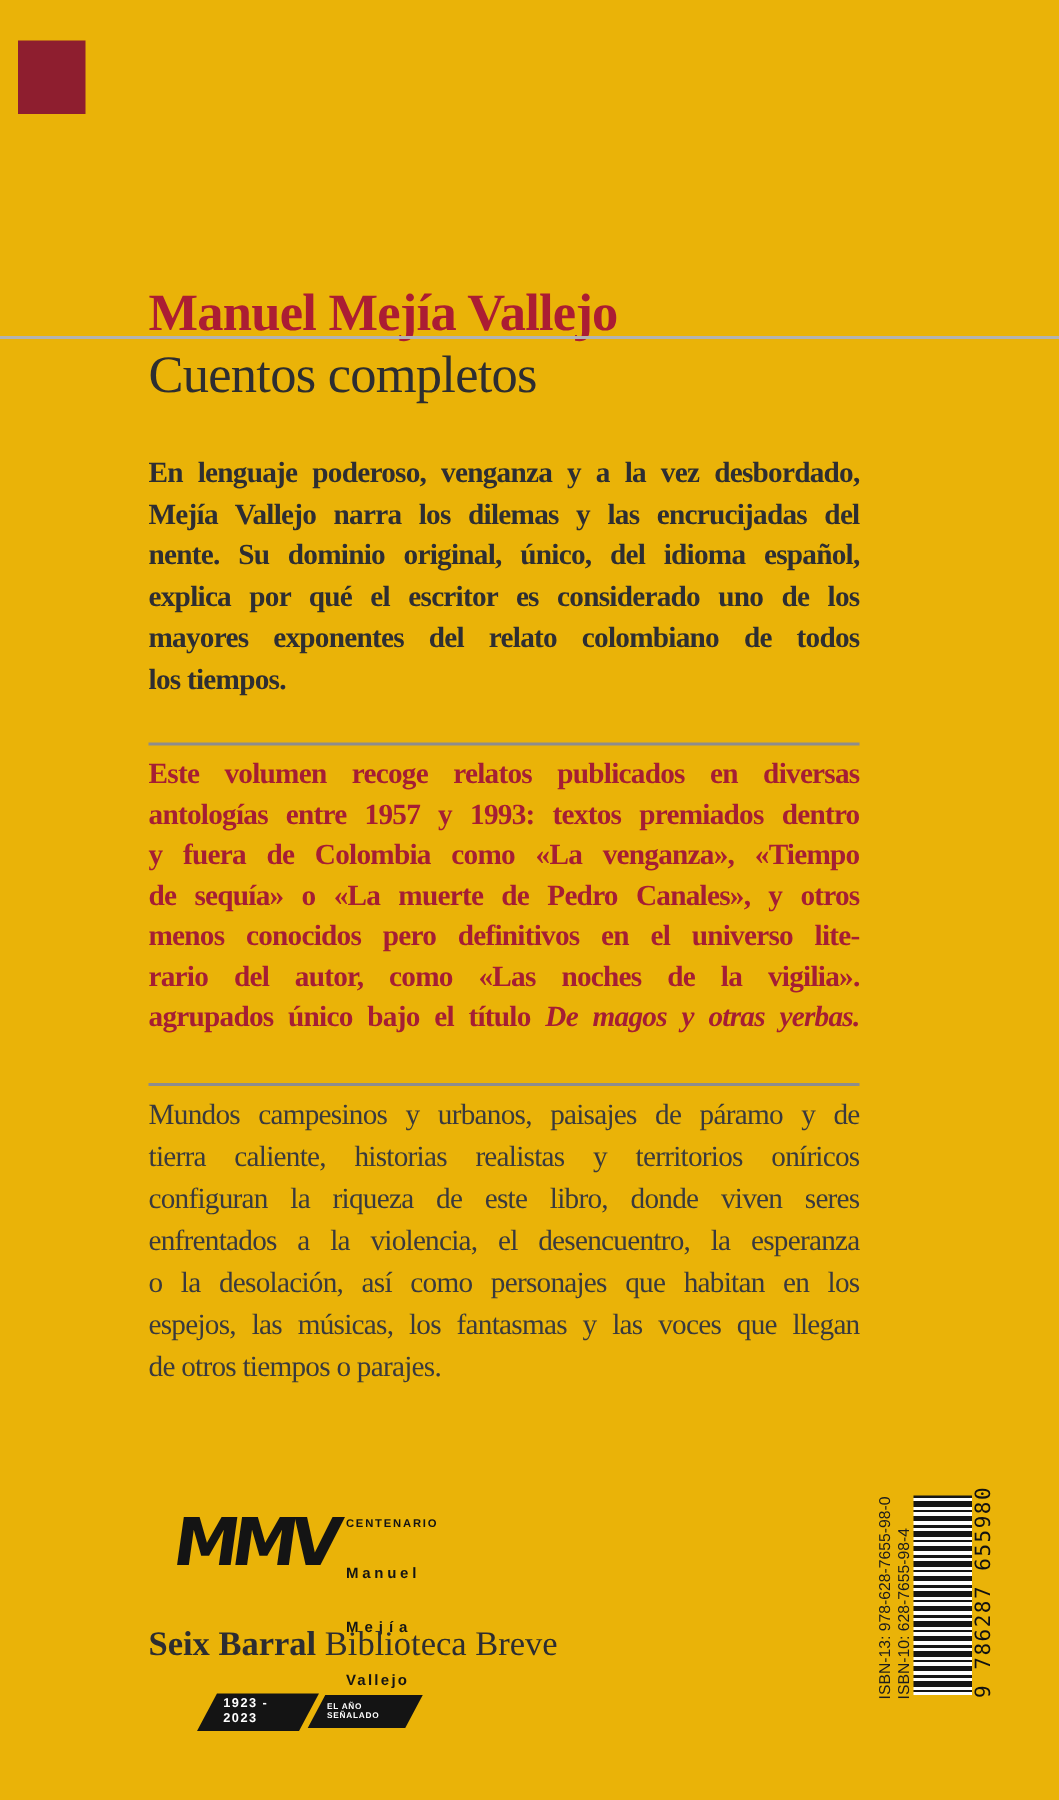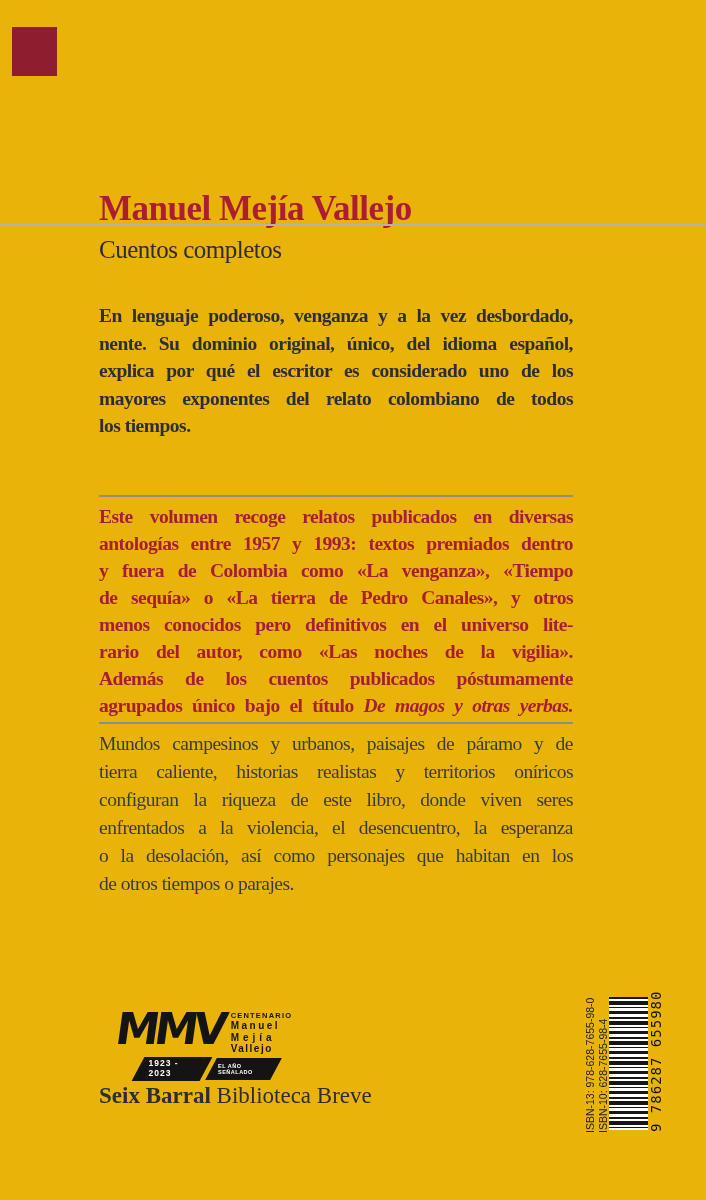--- a/index.html
+++ b/index.html
@@ -6,38 +6,38 @@
   .page {
     position:relative; width:706px; height:1200px; background:#eab308;
     font-family:"Liberation Serif","DejaVu Serif",serif; overflow:hidden;
   }
   .corner-square { position:absolute; left:12px; top:27px; width:45px; height:49px; background:#8e1e2f; }
 
   .author { position:absolute; left:99px; top:192px; margin:0; font-size:35px; line-height:34px;
             font-weight:bold; color:#ab1d33; letter-spacing:-0.5px; }
   .rule { background:#8d8d8d; }
   .rule-full { position:absolute; left:0; top:224px; width:706px; height:2px; background:#b3b3b3; }
-  .booktitle { position:absolute; left:99px; top:233px; margin:0; font-size:25px; line-height:34px;
+  .booktitle { position:absolute; left:99px; top:233px; margin:0; font-size:35px; line-height:34px;
                font-weight:normal; color:#2d2d31; letter-spacing:-0.5px; }
 
   .para { position:absolute; left:99px; width:474px; font-size:19.5px; letter-spacing:-0.5px; }
   .p1 { top:302px; line-height:27.5px; font-weight:bold; color:#2e2e32; }
   .p2 { top:503px; line-height:27px;  font-weight:bold; color:#a51e34; }
   .p3 { top:730px; line-height:28px;  font-weight:normal; color:#3a3a3e; }
   .jline { text-align:justify; text-align-last:justify; }
   .p1 .lines .jline:last-child, .p3 .lines .jline:last-child { text-align-last:left; }
   .rule-col { position:absolute; left:99px; width:474px; height:2px; }
   .r2 { top:495px; } .r3 { top:722px; }
 
   .logo { position:absolute; left:116px; top:1008px; color:#141414; width:160px; }
   .logo-top { display:flex; align-items:flex-start; }
   .monogram { display:inline-block; font-family:"DejaVu Sans","Liberation Sans",sans-serif;
               font-weight:bold; font-size:44px; line-height:42px; letter-spacing:-5px;
               transform:skewX(-8deg); }
-  .logo-names { margin-left:8px; display:flex; flex-direction:column; padding-top:3px; }
+  .logo-names { margin-left:8px; display:flex; flex-direction:column; padding-top:3px;gap:24px; }
   .logo-names span { font-family:"Liberation Sans",sans-serif; font-weight:bold; }
   .cent { font-size:7.5px; letter-spacing:1.2px; }
   .nm  { font-size:10px; line-height:11.5px; letter-spacing:2.5px; }
   .nm2 { letter-spacing:4px; }
   .nm3 { letter-spacing:1.5px; }
   .logo-banners { display:flex; gap:5px; margin-top:2px; margin-left:22px; align-items:center; }
   .banner { background:#141414; color:#ffffff; transform:skewX(-28deg); display:inline-block; }
   .banner .unskew { display:inline-block; transform:skewX(28deg);
                     font-family:"Liberation Sans",sans-serif; font-weight:bold; }
   .b1 { padding:1px 10px; } .b1 .unskew { font-size:8.5px; letter-spacing:1px; }
@@ -66,51 +66,52 @@
 
   <div class="corner-square"></div>
 
   <h1 class="author">Manuel Mejía Vallejo</h1>
   <div class="rule-full"></div>
   <h2 class="booktitle">Cuentos completos</h2>
 
   <div class="para p1">
     <div class="lines">
         <div class="jline">En lenguaje poderoso, venganza y a la vez desbordado,</div>
+        <div class="jline">Mejía Vallejo narra los dilemas y las encrucijadas del</div>
         <div class="jline">nente. Su dominio original, único, del idioma español,</div>
         <div class="jline">explica por qué el escritor es considerado uno de los</div>
         <div class="jline">mayores exponentes del relato colombiano de todos</div>
         <div class="jline">los tiempos.</div>
       </div>
   </div>
 
   <div class="rule rule-col r2"></div>
 
   <div class="para p2">
     <div class="lines">
         <div class="jline">Este volumen recoge relatos publicados en diversas</div>
         <div class="jline">antologías entre 1957 y 1993: textos premiados dentro</div>
         <div class="jline">y fuera de Colombia como «La venganza», «Tiempo</div>
-        <div class="jline">de sequía» o «La tierra de Pedro Canales», y otros</div>
+        <div class="jline">de sequía» o «La muerte de Pedro Canales», y otros</div>
         <div class="jline">menos conocidos pero definitivos en el universo lite-</div>
         <div class="jline">rario del autor, como «Las noches de la vigilia».</div>
-        <div class="jline">Además de los cuentos publicados póstumamente</div>
       </div>
     <div class="jline"><span>agrupados único bajo el título </span><i>De magos y otras yerbas.</i></div>
   </div>
 
   <div class="rule rule-col r3"></div>
 
   <div class="para p3">
     <div class="lines">
         <div class="jline">Mundos campesinos y urbanos, paisajes de páramo y de</div>
         <div class="jline">tierra caliente, historias realistas y territorios oníricos</div>
         <div class="jline">configuran la riqueza de este libro, donde viven seres</div>
         <div class="jline">enfrentados a la violencia, el desencuentro, la esperanza</div>
         <div class="jline">o la desolación, así como personajes que habitan en los</div>
+        <div class="jline">espejos, las músicas, los fantasmas y las voces que llegan</div>
         <div class="jline">de otros tiempos o parajes.</div>
       </div>
   </div>
 
   <div class="logo">
     <div class="logo-top">
       <span class="monogram">MMV</span>
       <div class="logo-names">
         <span class="cent">CENTENARIO</span>
         <span class="nm">Manuel</span>

